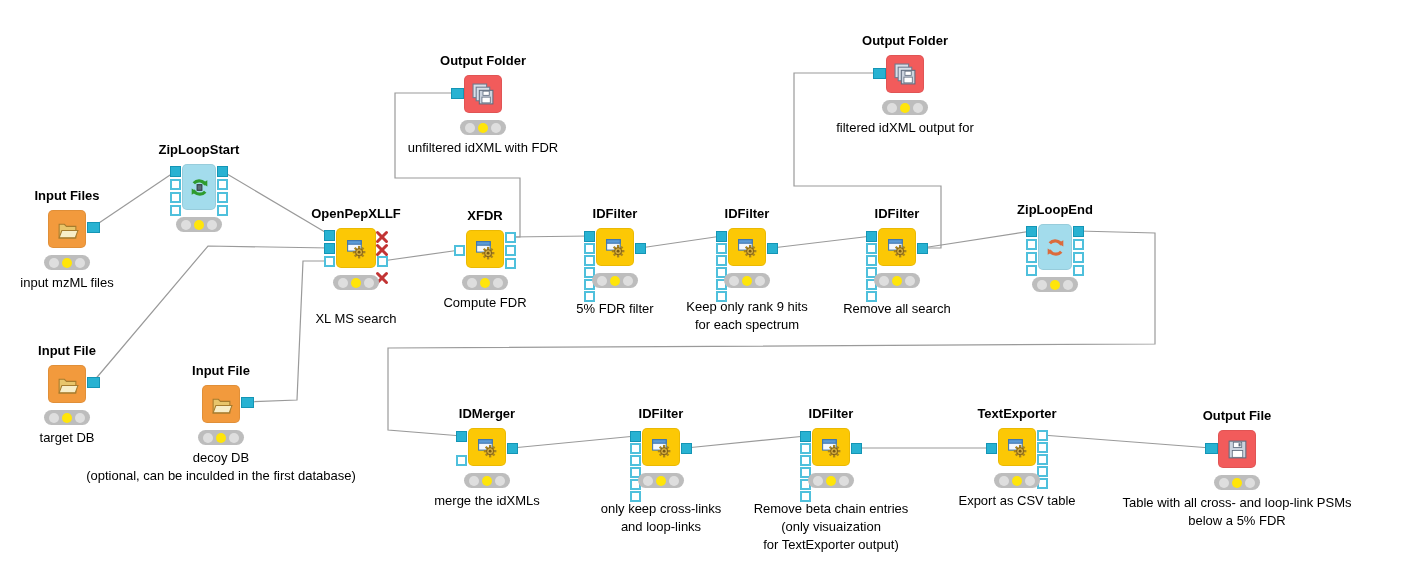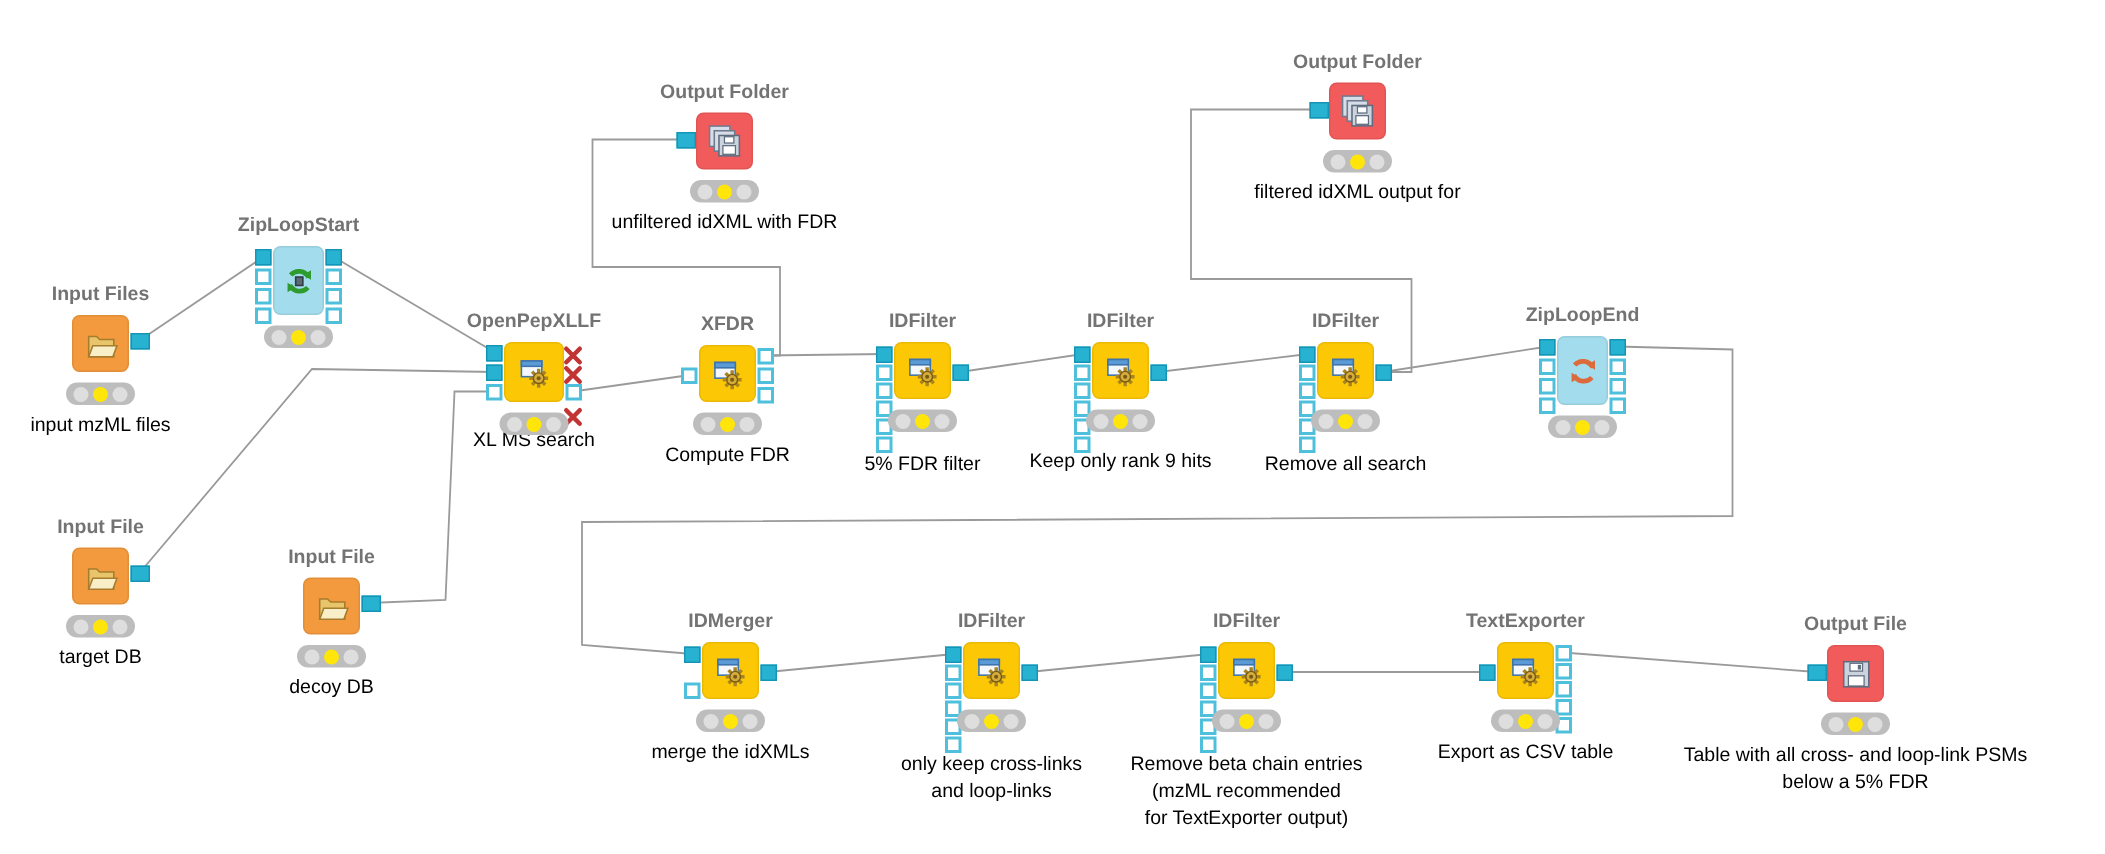--- a/index.html
+++ b/index.html
@@ -20,21 +20,21 @@
   .port.filled{background:#28B2D2;border:1px solid #1495B5;}
   .port.empty{background:#ffffff;border:2px solid #4FC0DC;}
   .port.tab{width:13px;height:11px;background:#28B2D2;border:1px solid #1495B5;}
   .port.x{width:14px;height:14px;background:none;border:none;}
   .light{position:absolute;height:15px;width:46px;background:#BDBDBD;border-radius:8px;
          display:flex;align-items:center;justify-content:center;gap:3px;z-index:2;}
   .dot{width:10px;height:10px;border-radius:50%;}
   .dot.off{background:#DEDEDE;}
   .dot.on{background:#FFE50A;}
   .title{position:absolute;width:260px;text-align:center;font-size:13px;font-weight:bold;
-         color:#737373;white-space:nowrap;}
+         color:#000000;white-space:nowrap;}
   .cap{position:absolute;width:440px;text-align:center;font-size:13px;color:#000;}
   .cap div{line-height:18px;white-space:nowrap;text-align:center;}
 </style>
 </head>
 <body>
 
 <div id="canvas">
     <svg class="wires" width="1403" height="569">
       <polyline points="93,227 176,171" fill="none" stroke="#9A9A9A" stroke-width="1.2"></polyline>
       <polyline points="222,171 330,235" fill="none" stroke="#9A9A9A" stroke-width="1.2"></polyline>
@@ -125,20 +125,21 @@
       </div>
       <div class="port tab" style="top: 12px; left: 39px;"></div>
       <div class="title" style="left: -111px; top: -22px;">Input File</div>
       <div class="light" style="left: -4px; top: 45px;">
         <span class="dot off"></span>
         <span class="dot on"></span>
         <span class="dot off"></span>
       </div>
       <div class="cap" style="left: -201px; top: 64px;">
         <div>decoy DB</div>
+        <div>(optional, can be inculded in the first database)</div>
       </div>
     </div>
     <div class="node" style="left: 336px; top: 228px;">
       <div class="body type-tool" style="width: 40px; height: 40px;">
         <svg width="23" height="23" viewBox="0 0 22 22">
     <rect x="2.5" y="3.5" width="13" height="10" fill="#F4F8FC" stroke="#3E74AE" stroke-width="1"></rect>
     <rect x="2.5" y="3.5" width="13" height="3.4" fill="#5B9BD5" stroke="#3E74AE" stroke-width="1"></rect>
     <g transform="translate(13.5,14.5)">
       <g stroke="#A88420" stroke-width="2.2">
         <line x1="3" y1="0" x2="6" y2="0"></line>
@@ -176,21 +177,21 @@
       <line x1="2.5" y1="2.5" x2="11.5" y2="11.5"></line>
             <line x1="11.5" y1="2.5" x2="2.5" y2="11.5"></line>
     </g>
         </svg></div>
       <div class="title" style="left: -110px; top: -22px;">OpenPepXLLF</div>
       <div class="light" style="left: -3px; top: 47px;">
         <span class="dot off"></span>
         <span class="dot on"></span>
         <span class="dot off"></span>
       </div>
-      <div class="cap" style="left: -200px; top: 56px;">
+      <div class="cap" style="left: -200px; top: 82px;">
         <div>XL MS search</div>
       </div>
     </div>
     <div class="node" style="left: 464px; top: 75px;">
       <div class="body type-sink" style="width: 38px; height: 38px;">
         <svg width="23" height="23" viewBox="0 0 22 22">
     <g>
             <rect x="1" y="1" width="13" height="13" fill="#D8DEE8" stroke="#6E7B8E"></rect>
        <rect x="4" y="4" width="13" height="13" fill="#D8DEE8" stroke="#6E7B8E"></rect>
        <rect x="7" y="7" width="13" height="13" fill="#CBD3DE" stroke="#5F6C7E"></rect>
@@ -312,20 +313,21 @@
       <div class="port empty" style="top: 63px; left: -12px;"></div>
       <div class="port filled" style="top: 15px; left: 39px;"></div>
       <div class="title" style="left: -111px; top: -22px;">IDFilter</div>
       <div class="light" style="left: -4px; top: 45px;">
         <span class="dot off"></span>
         <span class="dot on"></span>
         <span class="dot off"></span>
       </div>
       <div class="cap" style="left: -201px; top: 70px;">
         <div>Keep only rank 9 hits</div>
+        <div>for each spectrum</div>
       </div>
     </div>
     <div class="node" style="left: 878px; top: 228px;">
       <div class="body type-tool" style="width: 38px; height: 38px;">
         <svg width="23" height="23" viewBox="0 0 22 22">
     <rect x="2.5" y="3.5" width="13" height="10" fill="#F4F8FC" stroke="#3E74AE" stroke-width="1"></rect>
     <rect x="2.5" y="3.5" width="13" height="3.4" fill="#5B9BD5" stroke="#3E74AE" stroke-width="1"></rect>
     <g transform="translate(13.5,14.5)">
       <g stroke="#A88420" stroke-width="2.2">
         <line x1="3" y1="0" x2="6" y2="0"></line>
@@ -510,21 +512,21 @@
       <div class="port empty" style="top: 63px; left: -12px;"></div>
       <div class="port filled" style="top: 15px; left: 39px;"></div>
       <div class="title" style="left: -111px; top: -22px;">IDFilter</div>
       <div class="light" style="left: -4px; top: 45px;">
         <span class="dot off"></span>
         <span class="dot on"></span>
         <span class="dot off"></span>
       </div>
       <div class="cap" style="left: -201px; top: 72px;">
         <div>Remove beta chain entries</div>
-        <div>(mzML recommended</div>
+        <div>(only visuaization</div>
         <div>for TextExporter output)</div>
       </div>
     </div>
     <div class="node" style="left: 998px; top: 428px;">
       <div class="body type-tool" style="width: 38px; height: 38px;">
         <svg width="23" height="23" viewBox="0 0 22 22">
     <rect x="2.5" y="3.5" width="13" height="10" fill="#F4F8FC" stroke="#3E74AE" stroke-width="1"></rect>
     <rect x="2.5" y="3.5" width="13" height="3.4" fill="#5B9BD5" stroke="#3E74AE" stroke-width="1"></rect>
     <g transform="translate(13.5,14.5)">
       <g stroke="#A88420" stroke-width="2.2">

